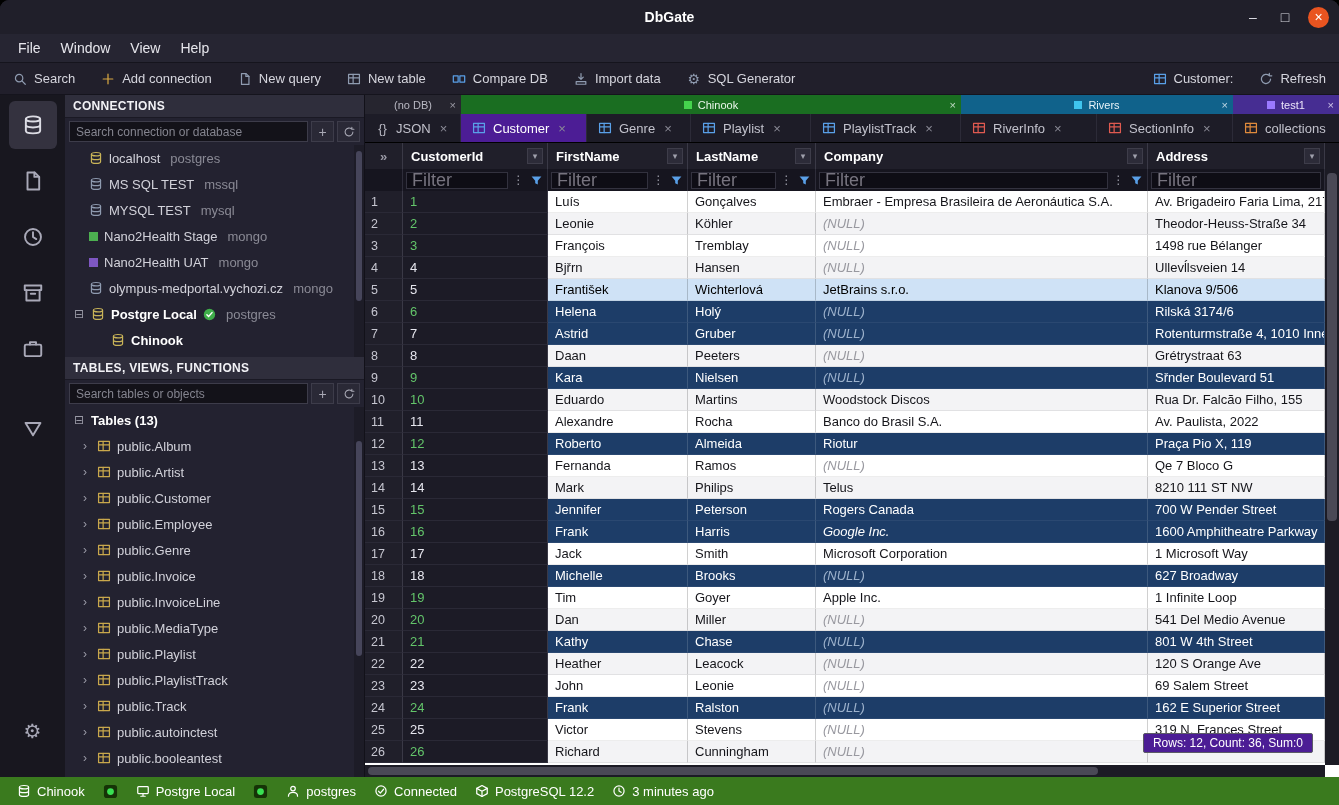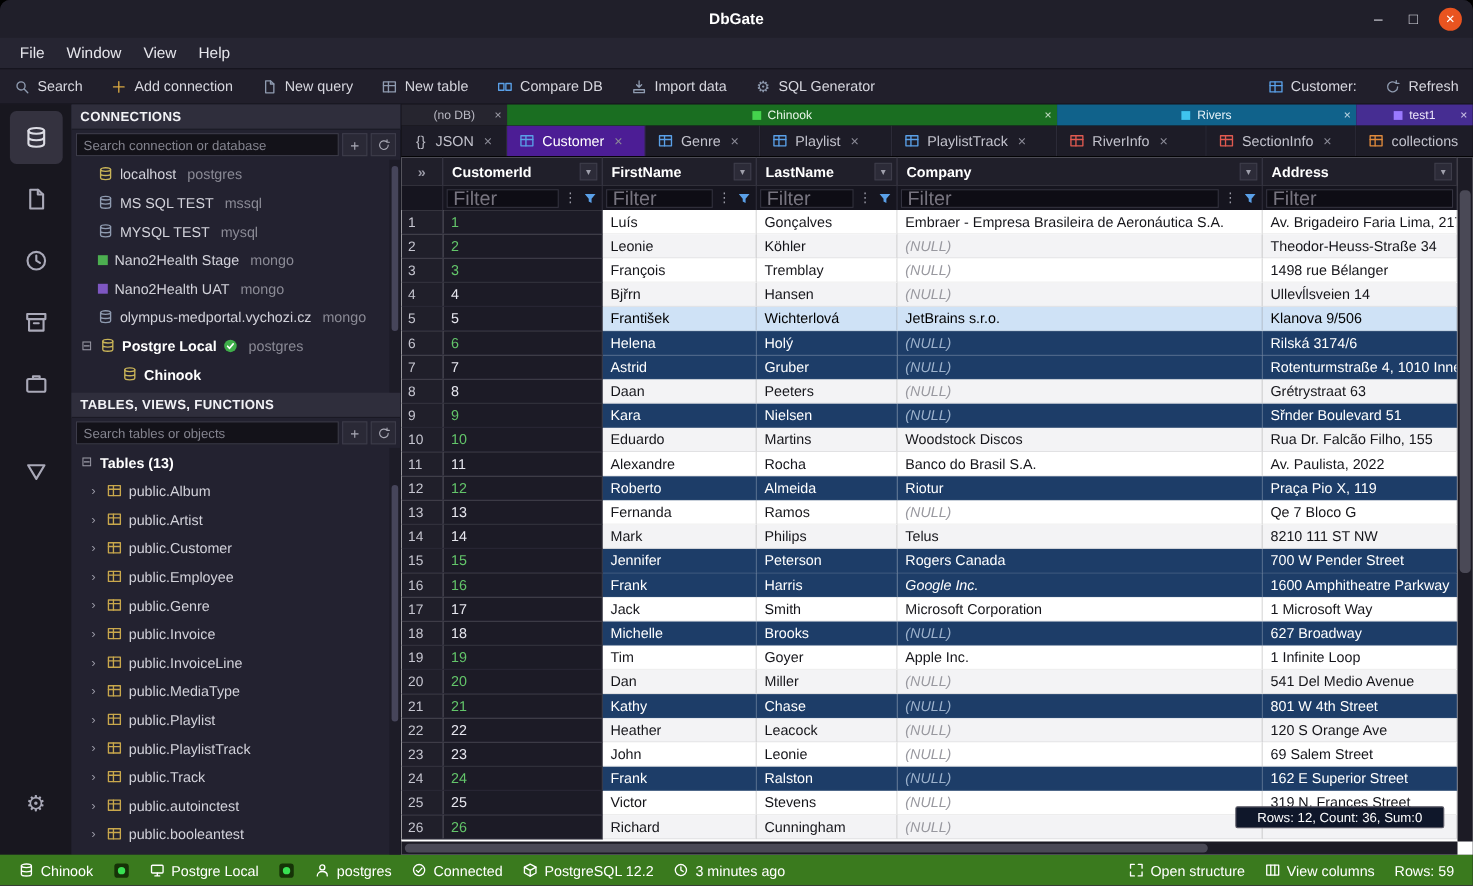--- a/index.html
+++ b/index.html
@@ -79,21 +79,21 @@
   .gr .cell { display:flex; align-items:center; padding:0 7px; white-space:nowrap; overflow:hidden; border-right:1px solid rgba(0,0,0,.18); border-bottom:1px solid rgba(0,0,0,.07); color:#15151a; }
   .gr .gut { flex:0 0 38px; background:#201f2a; color:#c6c6d0; font-size:12.5px; padding-left:6px; border-right:1px solid #3a3946; border-bottom:1px solid #2a2936; }
   .gr .idc { background:#1c1b26; color:#e6e6ee; border-right:1px solid #3a3946; border-bottom:1px solid #2a2936; }
   .gr .idc.green { color:#63c56a; }
   .gr.even .cell.light { background:#f3f3f5; }
   .gr.odd .cell.light { background:#ffffff; }
   .gr .cell.null { font-style:italic; color:#98989f; }
   .gr.selected .cell.light { background:#1d3d68; color:#fff; border-right-color:rgba(255,255,255,.14); border-bottom-color:rgba(255,255,255,.06); }
   .gr.selected .cell.null { color:#9db2cc; }
   .gr.focused .cell.light { background:#cfe2f6; color:#000; }
-  .rows-badge { position:absolute; right:26px; bottom:24px; background:#0f172a; border:1px solid #5b5a66; color:#fff; font-size:12px; padding:2px 19px; border-radius:2px; z-index:5; }
+  .rows-badge { position:absolute; right:26px; bottom:24px; background:#4c1d95; border:1px solid #5b5a66; color:#fff; font-size:12px; padding:2px 9px; border-radius:2px; z-index:5; }
   .vscroll { position:absolute; top:0; right:0; bottom:12px; width:14px; background:#1c1b25; }
   .vthumb { position:absolute; top:30px; left:2px; width:10px; height:56%; background:#4a4956; border-radius:4px; }
   .hscroll { position:absolute; left:0; right:14px; bottom:0; height:12px; background:#1c1b25; }
   .hthumb { position:absolute; left:3px; top:2px; height:8px; width:76%; background:#4a4956; border-radius:4px; }
 
   
   .statusbar { height:28px; flex:0 0 auto; background:#3a7a1e; display:flex; align-items:center; padding:0 8px; color:#fff; }
   .sb-left { display:flex; align-items:center; }
   .sb-right { margin-left:auto; display:flex; align-items:center; }
   .sb-item { display:flex; align-items:center; gap:6px; padding:0 9px; font-size:13px; white-space:nowrap; }
@@ -991,37 +991,15 @@
         <div class="sb-item">
           <span class="icon" style="width: 14px; height: 14px; font-size: 14px;">
             <svg viewBox="0 0 16 16" fill="none" stroke="currentColor" stroke-width="1.4" stroke-linecap="round" stroke-linejoin="round">
               <circle cx="8" cy="8" r="5.8"></circle>
               <path d="M8 4.6V8l2.4 1.5"></path>
             </svg>
           </span>
           <span class="sb-label">3 minutes ago</span>
         </div>
       </div>
-    <div class="sb-right">
-        <div class="sb-item">
-          <span class="icon" style="width: 14px; height: 14px; font-size: 14px;">
-            <svg viewBox="0 0 16 16" fill="none" stroke="currentColor" stroke-width="1.4" stroke-linecap="round" stroke-linejoin="round">
-              <path d="M2 6V2h4M14 6V2h-4M2 10v4h4M14 10v4h-4"></path>
-            </svg>
-          </span>
-          <span class="sb-label">Open structure</span>
-        </div>
-        <div class="sb-item">
-          <span class="icon" style="width: 14px; height: 14px; font-size: 14px;">
-            <svg viewBox="0 0 16 16" fill="none" stroke="currentColor" stroke-width="1.4" stroke-linecap="round" stroke-linejoin="round">
-              <rect x="1.8" y="2.8" width="12.4" height="10.4"></rect>
-              <path d="M6 2.8v10.4M10.2 2.8v10.4"></path>
-            </svg>
-          </span>
-          <span class="sb-label">View columns</span>
-        </div>
-        <div class="sb-item">
-          <span class="sb-label">Rows: 59</span>
-        </div>
-      </div>
   </div>
 
 </div>
 
 </body></html>

